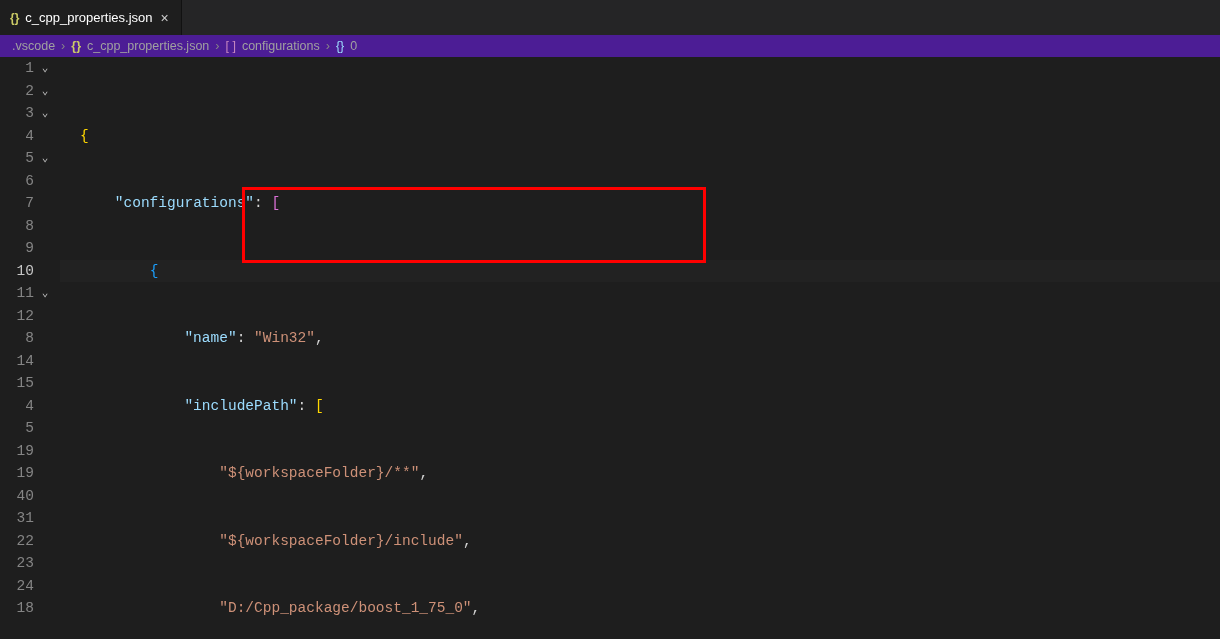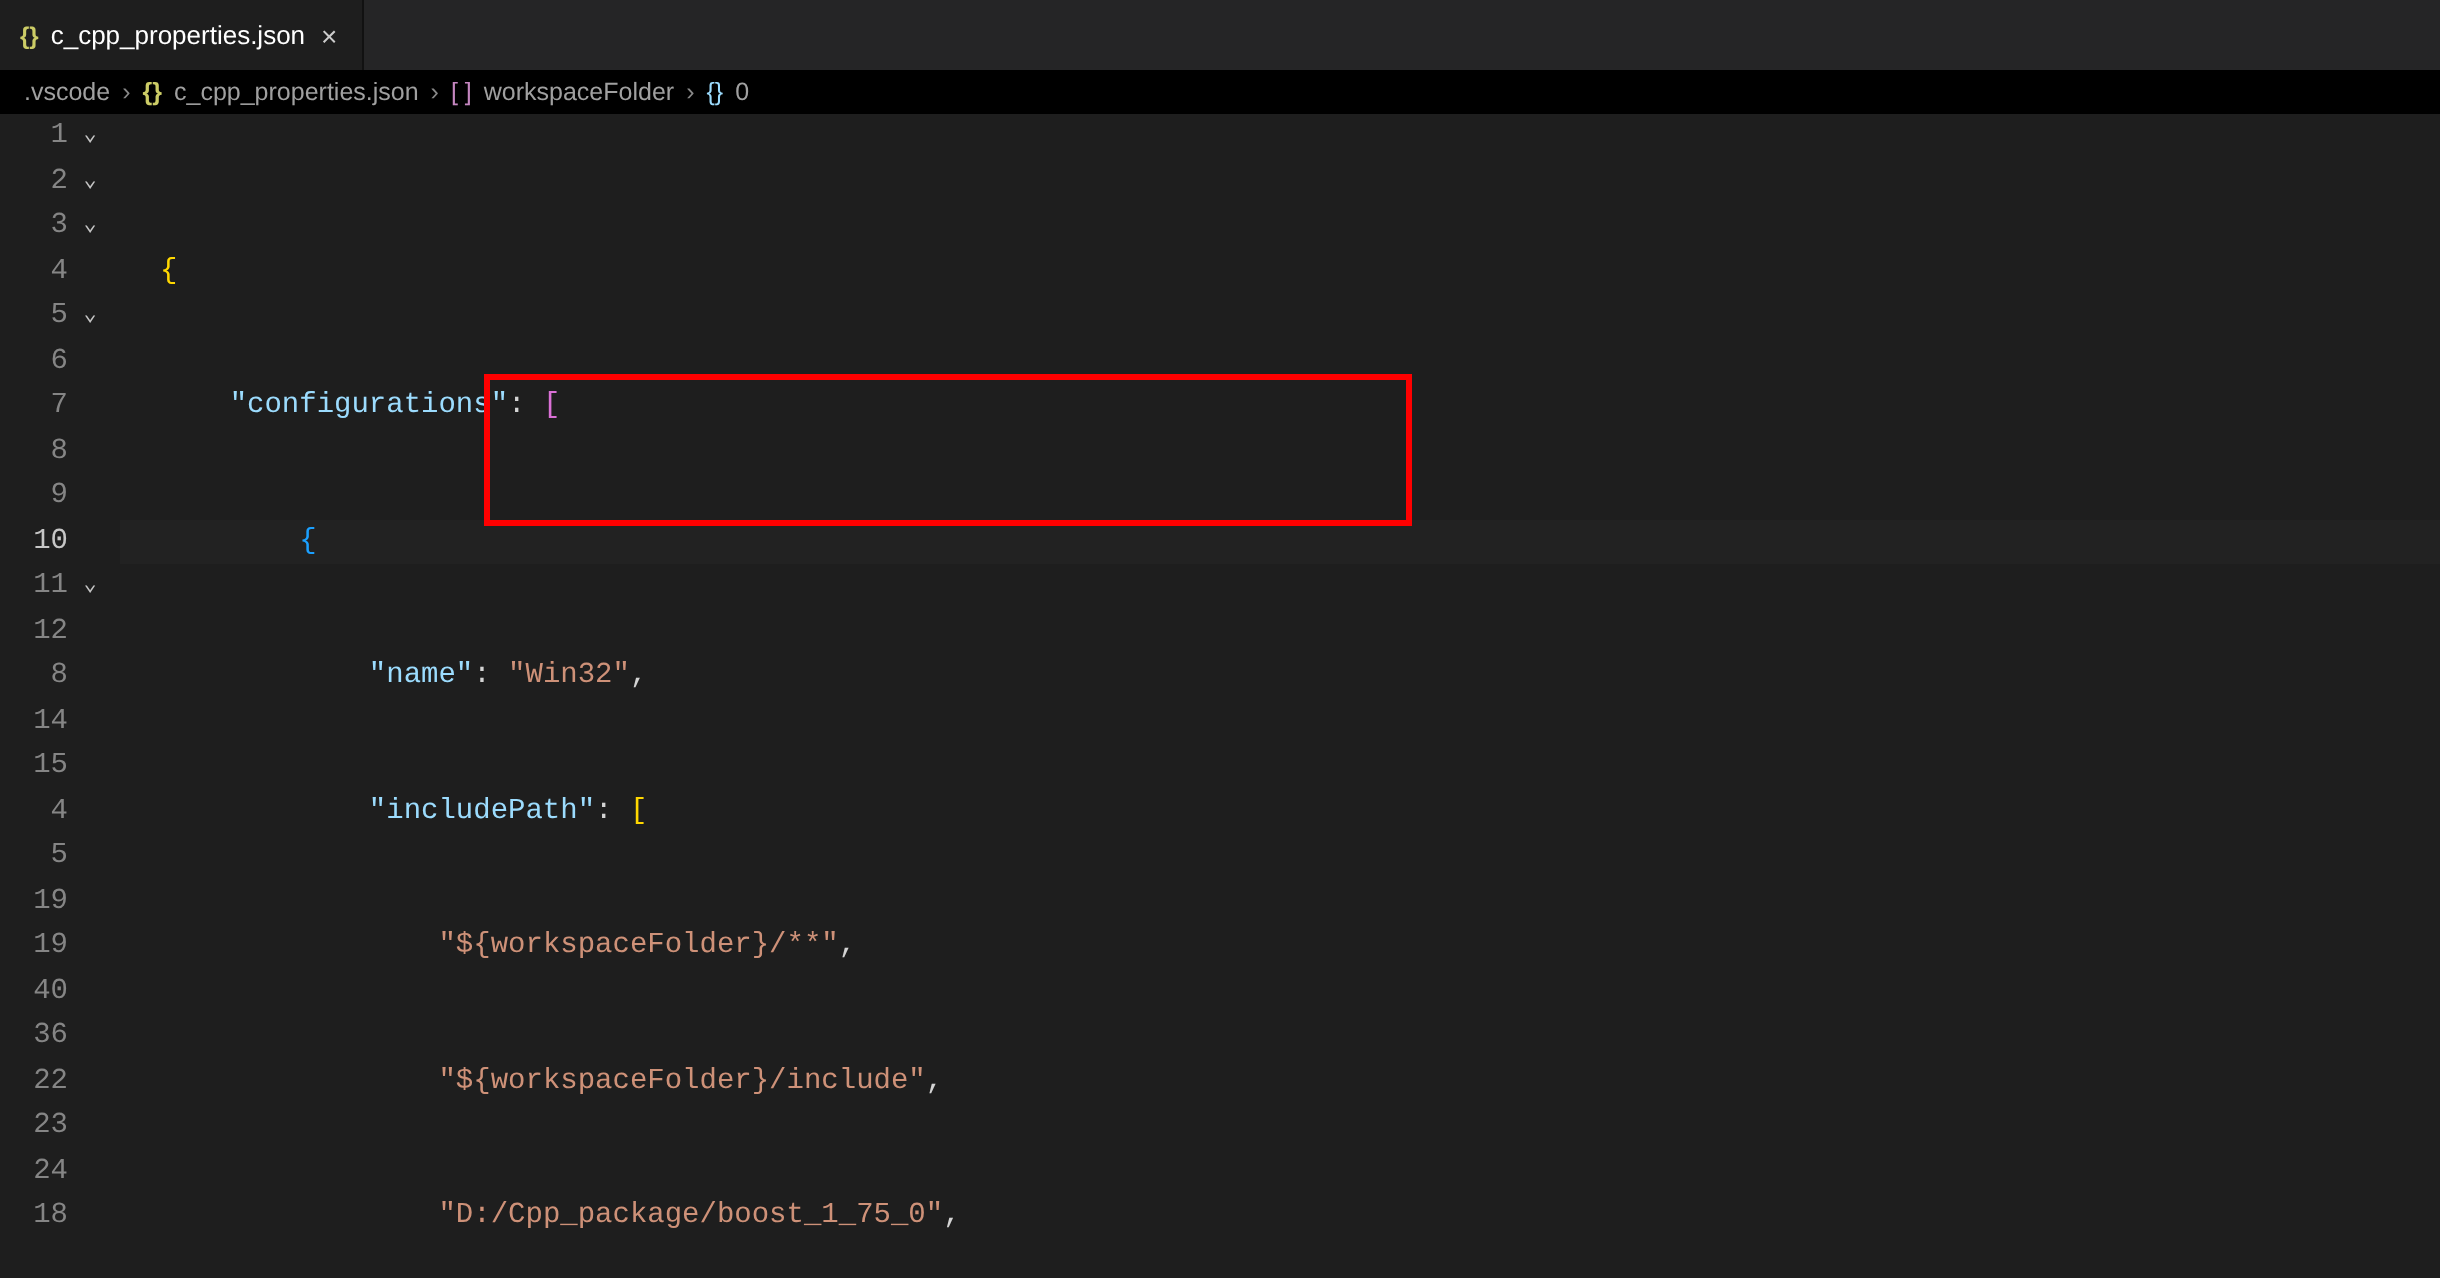--- a/index.html
+++ b/index.html
@@ -28,21 +28,21 @@
     cursor: pointer;
   }
   .tab-icon {
     color: #cccc66;
     font-weight: bold;
     font-size: 12px;
   }
   .tab-label { color: #ffffff; font-size: 13px; }
   .tab-close { color: #cccccc; font-size: 14px; padding: 0 2px; }
   .breadcrumb {
-    background: #000000;
+    background: #4c1d95;
     height: 22px;
     display: flex;
     align-items: center;
     padding: 0 12px;
     gap: 6px;
     color: #a0a0a0;
     font-size: 12.5px;
   }
   .breadcrumb .chev { color: #888; }
   .breadcrumb .json-icon { color: #cccc66; font-weight:bold; }
@@ -116,21 +116,21 @@
   </div>
 </div>
 
 <div class="breadcrumb">
   <span>.vscode</span>
   <span class="chev">›</span>
   <span class="json-icon">{}</span>
   <span>c_cpp_properties.json</span>
   <span class="chev">›</span>
   <span class="arr-icon">[ ]</span>
-  <span>workspaceFolder</span>
+  <span>configurations</span>
   <span class="chev">›</span>
   <span class="obj-icon">{}</span>
   <span>0</span>
 </div>
 
 <div class="editor">
   <div class="gutter">
     <div class="ln"><span>1</span><span class="fold">⌄</span></div>
     <div class="ln"><span>2</span><span class="fold">⌄</span></div>
     <div class="ln"><span>3</span><span class="fold">⌄</span></div>
@@ -144,21 +144,21 @@
     <div class="ln"><span>11</span><span class="fold">⌄</span></div>
     <div class="ln"><span>12</span></div>
     <div class="ln"><span>8</span></div>
     <div class="ln"><span>14</span></div>
     <div class="ln"><span>15</span></div>
     <div class="ln"><span>4</span></div>
     <div class="ln"><span>5</span></div>
     <div class="ln"><span>19</span></div>
     <div class="ln"><span>19</span></div>
     <div class="ln"><span>40</span></div>
-    <div class="ln"><span>36</span></div>
+    <div class="ln"><span>31</span></div>
     <div class="ln"><span>22</span></div>
     <div class="ln"><span>23</span></div>
     <div class="ln"><span>24</span></div>
     <div class="ln"><span>18</span></div>
   </div>
 
   <div class="code">
     <div class="hl-line"></div>
     <div class="row"><span class="tok-br">{</span></div>
     <div class="row"><span>    </span><span class="tok-key">"configurations"</span><span class="tok-punc">: </span><span class="tok-br2">[</span></div>

